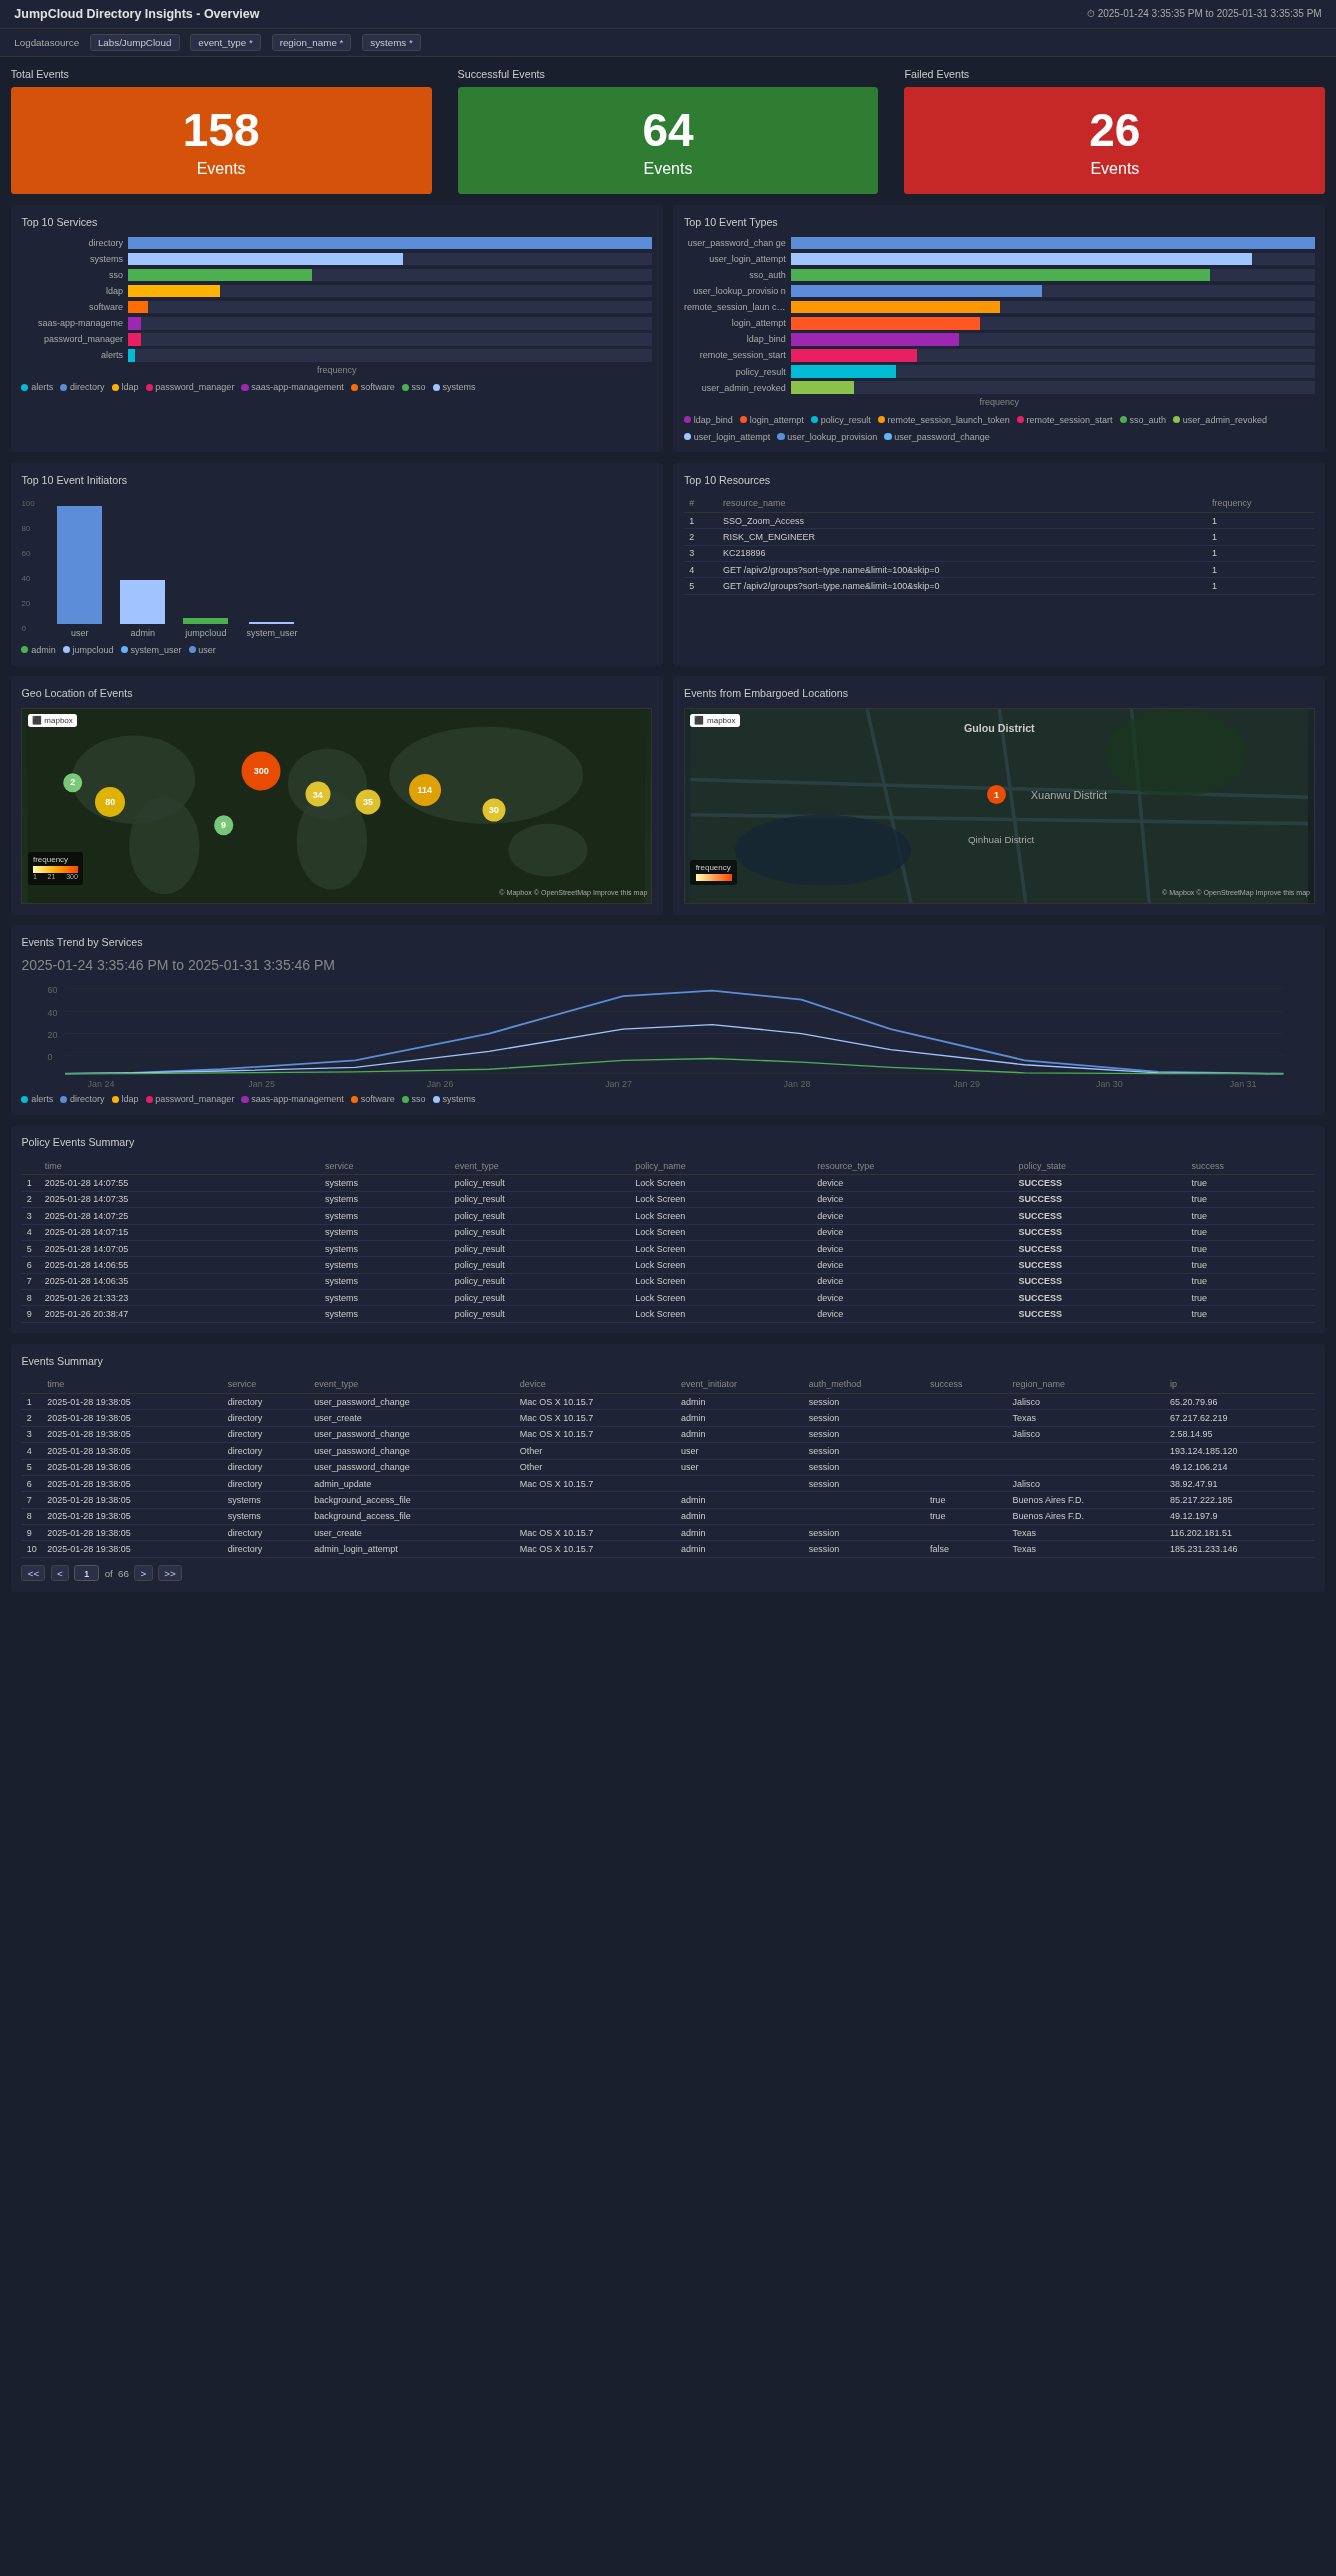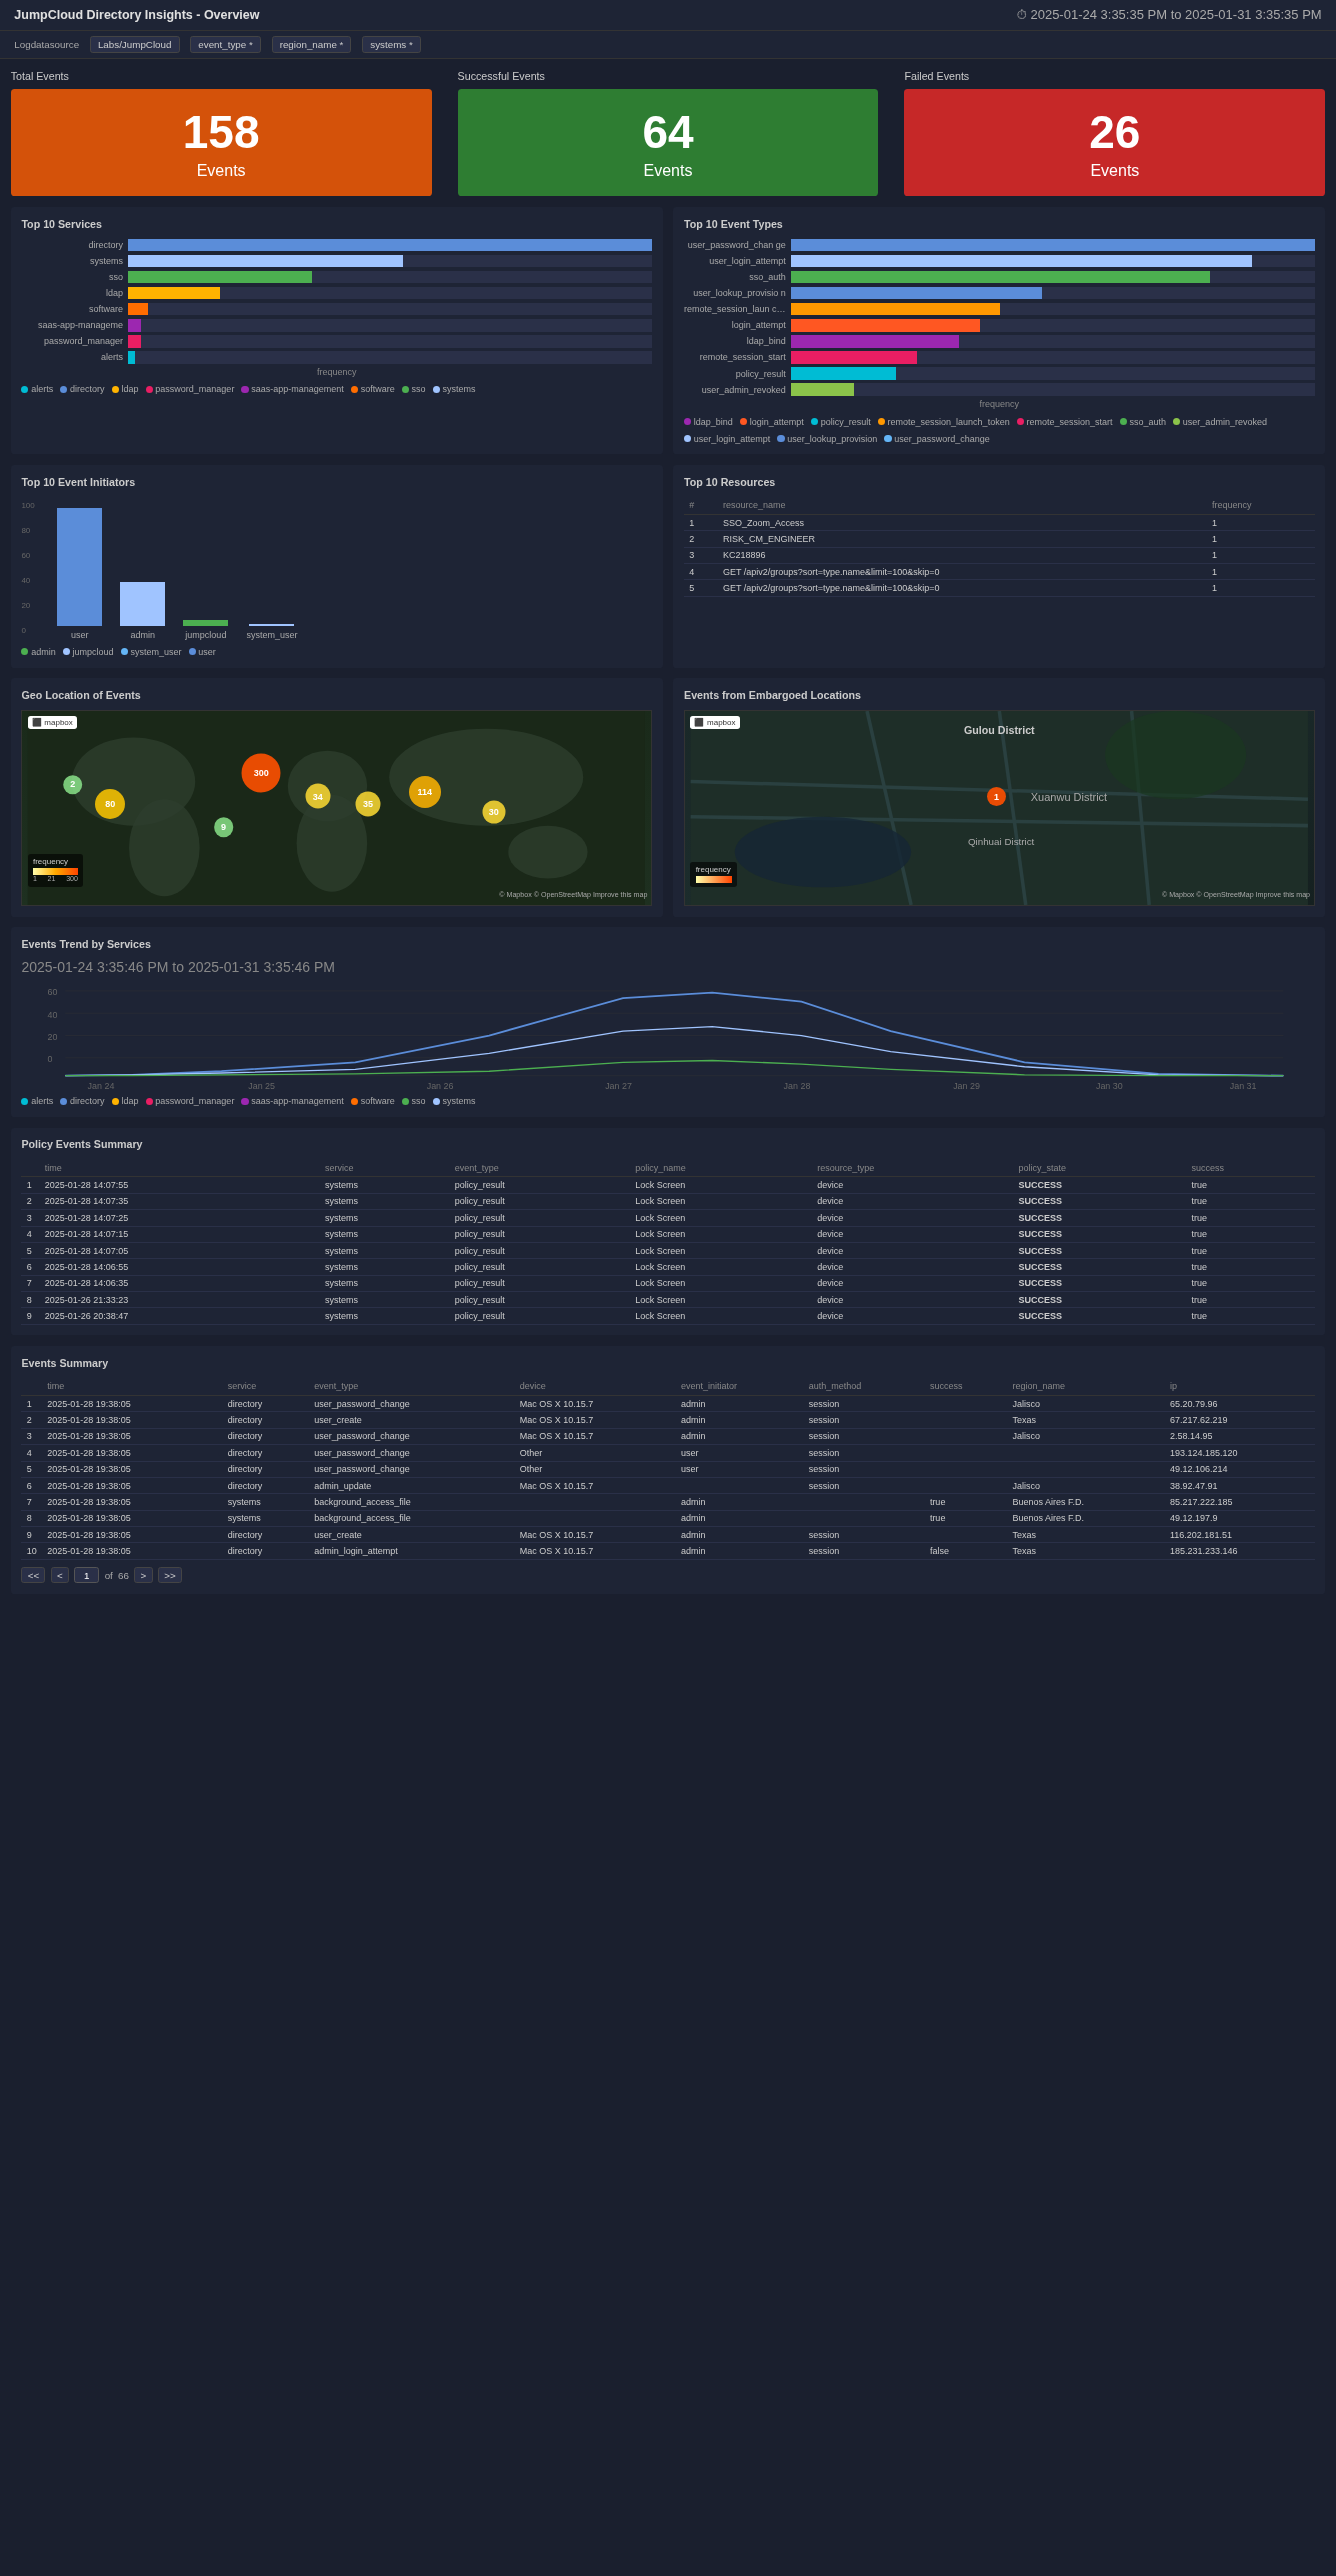--- a/index.html
+++ b/index.html
@@ -1,20 +1,20 @@
 <!DOCTYPE html>
 <html style="font-size:14.3px"><head>
   <meta charset="utf-8">
   <style>
     * { box-sizing: border-box; margin: 0; padding: 0; }
     body { background: #1a1f2e; color: #ccc; font-family: Arial, sans-serif; font-size: 9.8px; width: 1336px; }
     
     .header { background: #1e2435; padding: 7.1px 14.3px; display: flex; justify-content: space-between; align-items: center; border-bottom: 0.9px solid #333; }
     .header-title { color: #e0e0e0; font-size: 12.5px; font-weight: bold; }
-    .header-time { color: #aaa; font-size: 13px; }
+    .header-time { color: #aaa; font-size: 10px; }
     
     .filter-bar { background: #1e2435; padding: 5.3px 14.3px; display: flex; align-items: center; gap: 10.7px; border-bottom: 0.9px solid #333; }
     .filter-label { color: #aaa; font-size: 9.8px; }
     .filter-pill { background: #2a3048; border: 0.9px solid #444; border-radius: 2.7px; padding: 1.8px 7.1px; color: #ccc; font-size: 9.8px; }
     
     .main-content { padding: 10.7px; }
     
     
     .kpi-row { display: flex; gap: 26px; margin-bottom: 10.7px; }
     .kpi-card { flex: 1; padding: 2px; border-radius: 3.6px; display: flex; flex-direction: column; align-items: center; justify-content: center; min-height: 107px; }
@@ -23,21 +23,21 @@
     .kpi-card.red { background: #c62828; }
     .kpi-number { font-size: 46px; font-weight: bold; color: #fff; }
     .kpi-label { font-size: 16px; color: #fff; margin-top: 3.6px; }
     .kpi-title { color: #ccc; font-size: 10.7px; margin-bottom: 7.1px; align-self: flex-start; }
     .kpi-wrapper { flex: 1; display: flex; flex-direction: column; }
     
     
     .chart-row { display: flex; gap: 10.7px; margin-bottom: 10.7px; }
     .chart-panel { background: #1e2435; border-radius: 3.6px; padding: 10.7px; }
     .chart-panel.half { flex: 1; }
-    .chart-panel-title { color: #ccc; font-size: 10.7px; margin-bottom: 9px; font-weight: bold; }
+    .chart-panel-title { color: #ccc; font-size: 10.7px; margin-bottom: 9px; font-weight: normal; }
     
     
     .bar-chart { position: relative; }
     .bar-row { display: flex; align-items: center; margin-bottom: 3.6px; }
     .bar-label { width: 107px; text-align: right; padding-right: 5.3px; color: #aaa; font-size: 9px; white-space: nowrap; overflow: hidden; text-overflow: ellipsis; }
     .bar-track { flex: 1; height: 12.5px; background: #2a3048; position: relative; }
     .bar-fill { height: 100%; position: absolute; left: 0; top: 0; }
     .axis-label-x { color: #888; font-size: 9px; text-align: center; margin-top: 3.6px; }
     
     

